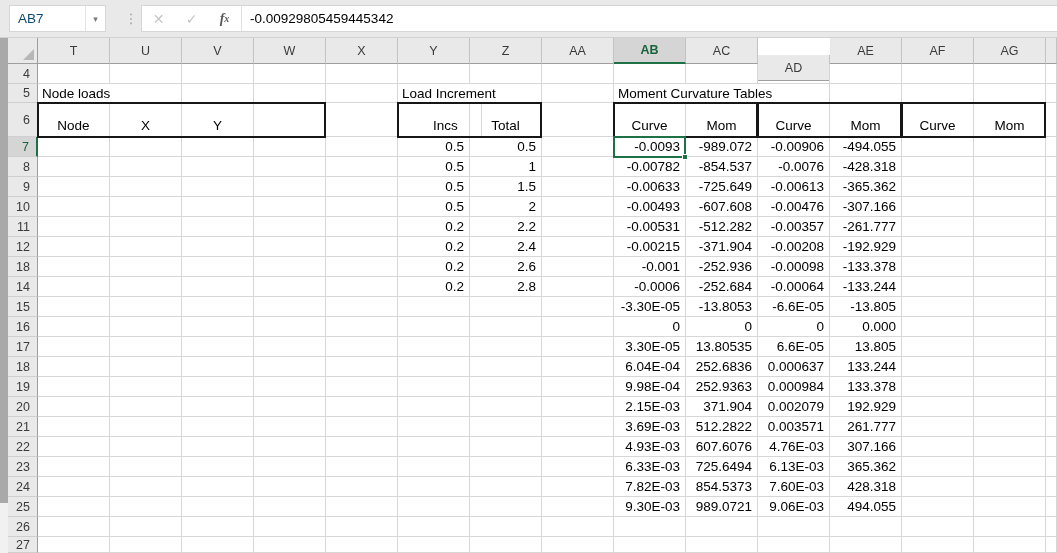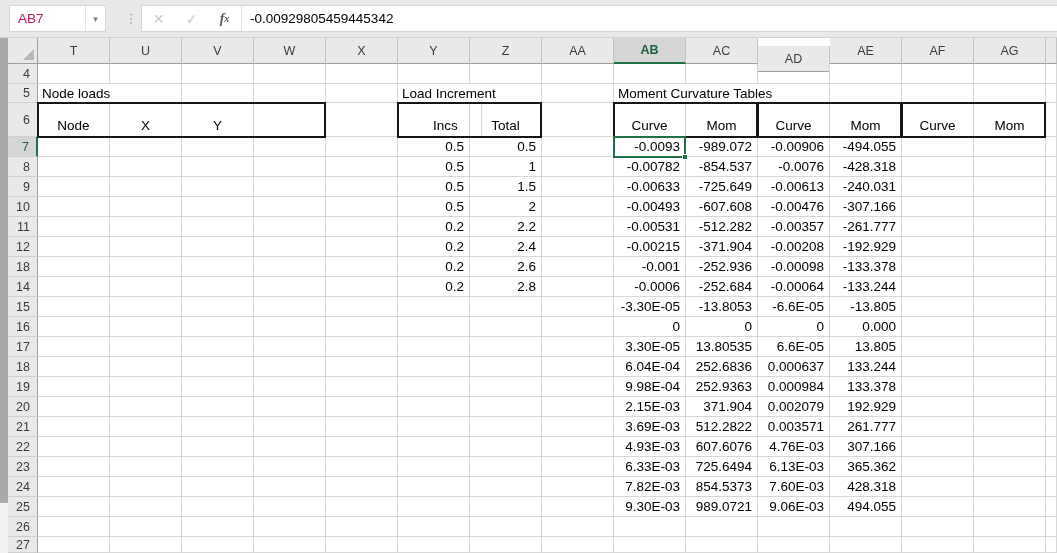--- a/index.html
+++ b/index.html
@@ -5,21 +5,21 @@
   * { margin:0; padding:0; box-sizing:border-box; }
   html,body { width:1057px; height:553px; overflow:hidden; background:#fff;
               font-family:"Liberation Sans", sans-serif; }
   #app { position:relative; width:1057px; height:553px; background:#fff; }
 
   
   #topbar { position:absolute; left:0; top:0; width:1057px; height:38px;
             background:#e9e9e9; border-bottom:1px solid #d1d1d1; }
   #namebox { position:absolute; left:9px; top:5px; width:97px; height:27px;
              background:#fff; border:1px solid #d6d6d6; display:flex; align-items:center; }
-  #namebox .nb-text { flex:1; padding-left:8px; font-size:13.5px; color:#be185d; }
+  #namebox .nb-text { flex:1; padding-left:8px; font-size:13.5px; color:#0c4a6e; }
   #namebox .nb-arrow { width:20px; text-align:center; color:#7a7a7a; font-size:9px;
              border-left:1px solid #e3e3e3; height:100%; display:flex; align-items:center; justify-content:center; }
   #handle { position:absolute; left:124px; top:5px; width:14px; height:27px; color:#9a9a9a;
             font-size:13px; display:flex; align-items:center; justify-content:center; }
   #fbar { position:absolute; left:141px; top:5px; right:0; height:27px; background:#fff;
           border:1px solid #d6d6d6; border-right:none; display:flex; align-items:center; }
   .fbtn { width:33px; height:100%; display:flex; align-items:center; justify-content:center;
           font-size:14px; color:#c6c6c6; }
   .fbtn.fx { color:#595959; font-family:"Liberation Serif", serif; font-style:italic;
              font-weight:bold; font-size:14px; }
@@ -93,21 +93,21 @@
   <div class="colhead" style="left: 38px; top: 0px; width: 72px; height: 26px;">T</div>
       <div class="colhead" style="left: 110px; top: 0px; width: 72px; height: 26px;">U</div>
       <div class="colhead" style="left: 182px; top: 0px; width: 72px; height: 26px;">V</div>
       <div class="colhead" style="left: 254px; top: 0px; width: 72px; height: 26px;">W</div>
       <div class="colhead" style="left: 326px; top: 0px; width: 72px; height: 26px;">X</div>
       <div class="colhead" style="left: 398px; top: 0px; width: 72px; height: 26px;">Y</div>
       <div class="colhead" style="left: 470px; top: 0px; width: 72px; height: 26px;">Z</div>
       <div class="colhead" style="left: 542px; top: 0px; width: 72px; height: 26px;">AA</div>
       <div class="colhead sel" style="left: 614px; top: 0px; width: 72px; height: 26px;">AB</div>
       <div class="colhead" style="left: 686px; top: 0px; width: 72px; height: 26px;">AC</div>
-      <div class="colhead" style="left: 758px; top: 8px; width: 72px; height: 26px;">AD</div>
+      <div class="colhead" style="left: 758px; top: 17px; width: 72px; height: 26px;">AD</div>
       <div class="colhead" style="left: 830px; top: 0px; width: 72px; height: 26px;">AE</div>
       <div class="colhead" style="left: 902px; top: 0px; width: 72px; height: 26px;">AF</div>
       <div class="colhead" style="left: 974px; top: 0px; width: 72px; height: 26px;">AG</div>
       <div class="colhead" style="left: 1046px; top: 0px; width: 11px; height: 26px;"></div>
       <div class="rowhead" style="left: 8px; top: 26px; width: 30px; height: 20px;">4</div>
       <div class="rowhead" style="left: 8px; top: 46px; width: 30px; height: 19px;">5</div>
       <div class="rowhead" style="left: 8px; top: 65px; width: 30px; height: 34px;">6</div>
       <div class="rowhead sel" style="left: 8px; top: 99px; width: 30px; height: 20px;">7</div>
       <div class="rowhead" style="left: 8px; top: 119px; width: 30px; height: 20px;">8</div>
       <div class="rowhead" style="left: 8px; top: 139px; width: 30px; height: 20px;">9</div>
@@ -525,21 +525,21 @@
       <div class="cell num" style="left: 686px; top: 99px; width: 72px; height: 20px;">-989.072</div>
       <div class="cell num" style="left: 758px; top: 99px; width: 72px; height: 20px;">-0.00906</div>
       <div class="cell num" style="left: 830px; top: 99px; width: 72px; height: 20px;">-494.055</div>
       <div class="cell num" style="left: 614px; top: 119px; width: 72px; height: 20px;">-0.00782</div>
       <div class="cell num" style="left: 686px; top: 119px; width: 72px; height: 20px;">-854.537</div>
       <div class="cell num" style="left: 758px; top: 119px; width: 72px; height: 20px;">-0.0076</div>
       <div class="cell num" style="left: 830px; top: 119px; width: 72px; height: 20px;">-428.318</div>
       <div class="cell num" style="left: 614px; top: 139px; width: 72px; height: 20px;">-0.00633</div>
       <div class="cell num" style="left: 686px; top: 139px; width: 72px; height: 20px;">-725.649</div>
       <div class="cell num" style="left: 758px; top: 139px; width: 72px; height: 20px;">-0.00613</div>
-      <div class="cell num" style="left: 830px; top: 139px; width: 72px; height: 20px;">-240.031</div>
+      <div class="cell num" style="left: 830px; top: 139px; width: 72px; height: 20px;">-365.362</div>
       <div class="cell num" style="left: 614px; top: 159px; width: 72px; height: 20px;">-0.00493</div>
       <div class="cell num" style="left: 686px; top: 159px; width: 72px; height: 20px;">-607.608</div>
       <div class="cell num" style="left: 758px; top: 159px; width: 72px; height: 20px;">-0.00476</div>
       <div class="cell num" style="left: 830px; top: 159px; width: 72px; height: 20px;">-307.166</div>
       <div class="cell num" style="left: 614px; top: 179px; width: 72px; height: 20px;">-0.00531</div>
       <div class="cell num" style="left: 686px; top: 179px; width: 72px; height: 20px;">-512.282</div>
       <div class="cell num" style="left: 758px; top: 179px; width: 72px; height: 20px;">-0.00357</div>
       <div class="cell num" style="left: 830px; top: 179px; width: 72px; height: 20px;">-261.777</div>
       <div class="cell num" style="left: 614px; top: 199px; width: 72px; height: 20px;">-0.00215</div>
       <div class="cell num" style="left: 686px; top: 199px; width: 72px; height: 20px;">-371.904</div>

